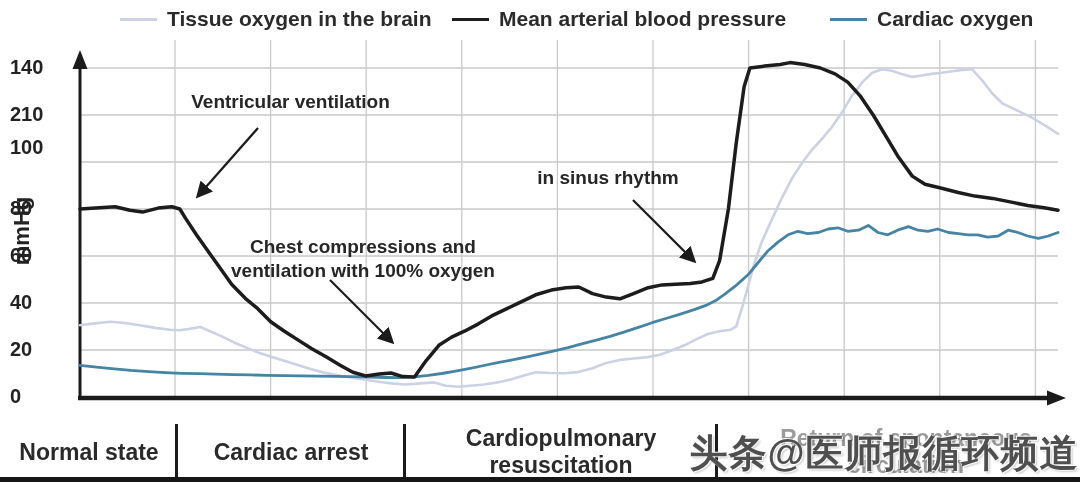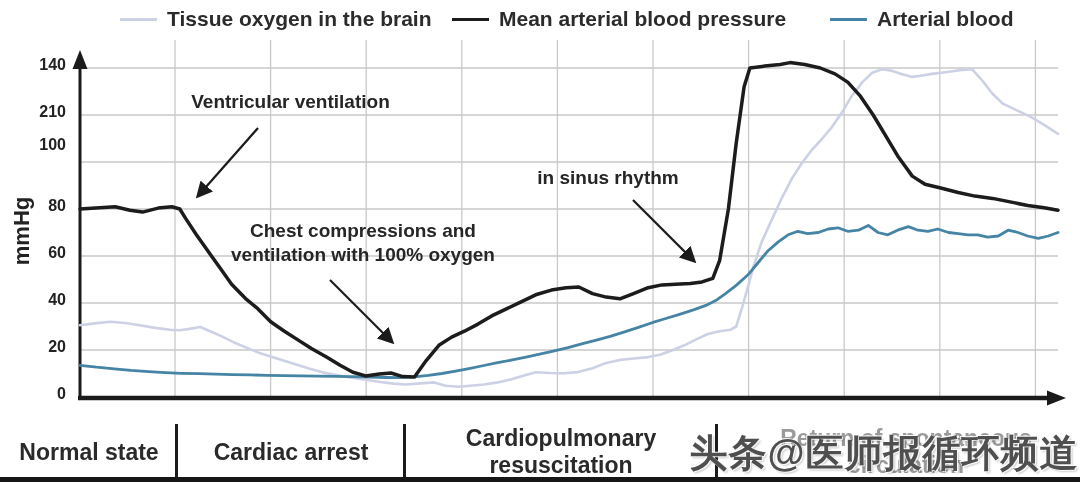--- a/index.html
+++ b/index.html
@@ -5,21 +5,21 @@
   html,body{margin:0;padding:0;background:#fff;}
   .stage{
     position:relative;width:1080px;height:482px;background:#fff;overflow:hidden;
     font-family:"Liberation Sans",sans-serif;color:#2a2a2a;
   }
   
   .legend-item{position:absolute;top:6px;display:flex;align-items:center;height:26px;}
   .legend-swatch{display:inline-block;width:37px;height:3px;margin-right:10px;}
   .legend-label{font-size:21px;font-weight:600;color:#2b2b2b;white-space:nowrap;}
   
-  .ytick{position:absolute;left:10px;width:56px;text-align:right;font-size:16px;font-weight:600;color:#222;}
+  .ytick{position:absolute;left:10px;width:56px;font-size:20px;font-weight:600;color:#222;}
   .ylabel{position:absolute;left:-28px;top:218px;width:100px;text-align:center;
           transform:rotate(-90deg);font-size:22px;font-weight:600;color:#222;}
   
   svg.plot{position:absolute;left:0;top:0;}
   
   .annot{position:absolute;text-align:center;font-size:19px;font-weight:600;line-height:24px;color:#262626;}
   
   .phase{position:absolute;text-align:center;font-size:23px;font-weight:600;color:#2a2a2a;line-height:27px;}
   .phase.gray{color:#9a9a9a;}
   .phase-divider{position:absolute;top:424px;height:53px;width:3px;background:#1b1b1b;}
@@ -37,21 +37,21 @@
   <div class="legend-item" style="left:120px;">
     <span class="legend-swatch" style="background:#ccd1e6;"></span>
     <span class="legend-label">Tissue oxygen in the brain</span>
   </div>
   <div class="legend-item" style="left:452px;">
     <span class="legend-swatch" style="background:#1c1c1c;"></span>
     <span class="legend-label">Mean arterial blood pressure</span>
   </div>
   <div class="legend-item" style="left:830px;">
     <span class="legend-swatch" style="background:#4584a4;"></span>
-    <span class="legend-label">Arterial blood</span>
+    <span class="legend-label">Cardiac oxygen</span>
   </div>
 
   <div class="ylabel">mmHg</div>
   <span class="ytick" style="top:385px;">0</span>
   <span class="ytick" style="top:338px;">20</span>
   <span class="ytick" style="top:291px;">40</span>
   <span class="ytick" style="top:244px;">60</span>
   <span class="ytick" style="top:197px;">80</span>
   <span class="ytick" style="top:136px;">100</span>
   <span class="ytick" style="top:103px;">210</span>
@@ -98,21 +98,21 @@
     <g stroke="#1b1b1b" stroke-width="2.2">
       <line x1="258" y1="128" x2="198" y2="196" marker-end="url(#arrow)"></line>
       <line x1="330" y1="280" x2="392" y2="342" marker-end="url(#arrow)"></line>
       <line x1="633" y1="200" x2="694" y2="261" marker-end="url(#arrow)"></line>
     </g>
   </svg>
 
   <div class="annot" style="left:178px;top:90px;width:225px;">
     <span>Ventricular ventilation</span>
   </div>
-  <div class="annot" style="left:230px;top:219px;width:266px;">
+  <div class="annot" style="left:230px;top:235px;width:266px;">
     <span>Chest compressions and</span><br>
     <span>ventilation with 100% oxygen</span>
   </div>
   <div class="annot" style="left:497px;top:142px;width:222px;">
     <br>
     <span>in sinus rhythm</span>
   </div>
 
   <div class="phase" style="left:5px;top:439px;width:168px;">Normal state</div>
   <div class="phase" style="left:180px;top:439px;width:222px;">Cardiac arrest</div>

